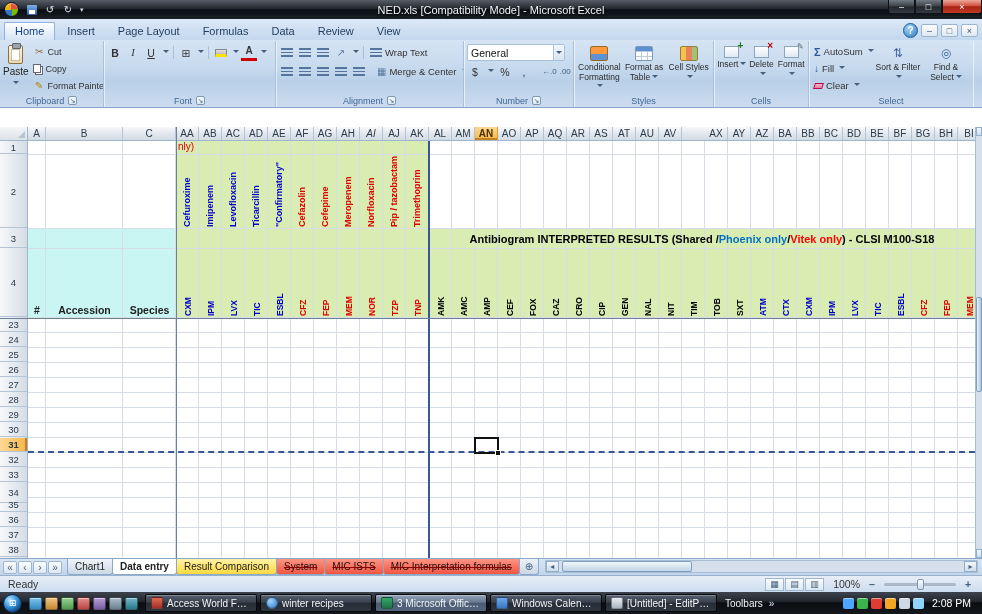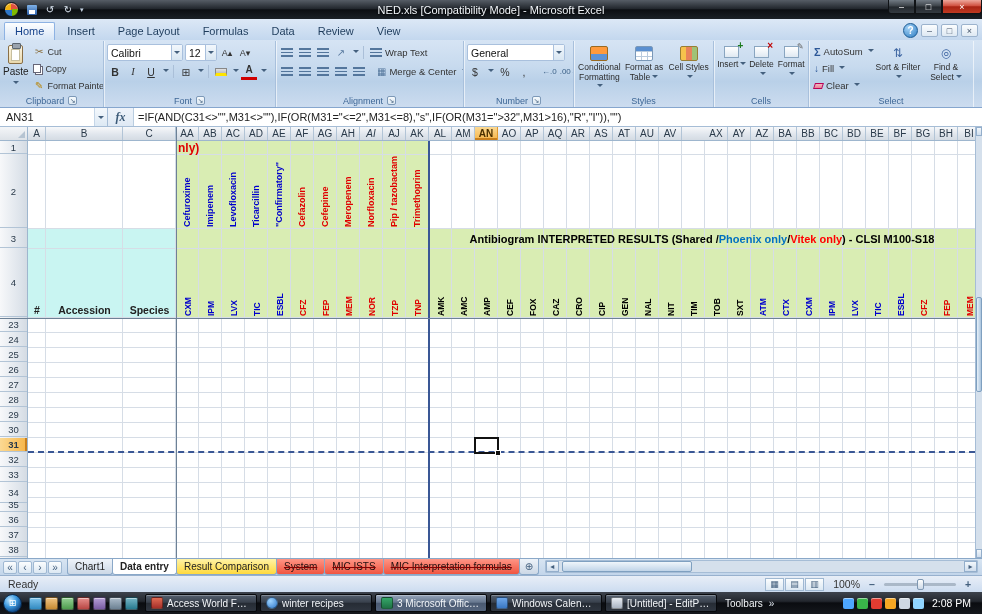--- a/index.html
+++ b/index.html
@@ -104,21 +104,21 @@
 .gl-v{position:absolute;top:0;width:1px;height:417px;background:#d6dde6;z-index:1}
 .gl-h{position:absolute;left:0;height:1px;width:947px;background:#d6dde6;z-index:1}
 .fill{position:absolute}
 .fill.green{background:#d9edb3}
 .fill.cyan{background:#c9f5f2}
 .vtext{position:absolute;height:10px;line-height:10px;font-size:9px;font-weight:bold;white-space:nowrap;transform-origin:0 0;transform:rotate(-90deg);z-index:2}
 .vtext.code{font-size:8.5px}
 .banner{position:absolute;left:401px;top:88px;width:546px;height:20px;display:flex;align-items:center;justify-content:center;font-weight:bold;font-size:11px;white-space:nowrap;z-index:2}
 .sdetails{position:absolute;left:0;top:88px;width:148px;height:20px;display:flex;align-items:center;justify-content:center;font-weight:bold;font-size:11px;z-index:2}
 .r4l{position:absolute;top:159px;height:16px;display:flex;align-items:flex-end;justify-content:center;font-weight:bold;font-size:10.5px;z-index:2}
-.r1t{position:absolute;left:150px;top:0;font-weight:bold;font-size:12px;color:#e00000;z-index:2}
+.r1t{position:absolute;left:150px;top:0;font-weight:normal;font-size:10px;color:#e00000;z-index:2}
 .selcell{position:absolute;left:446px;top:296px;width:25px;height:17px;border:2px solid #111;z-index:5}
 .selcell::after{content:"";position:absolute;right:-4px;bottom:-4px;width:4px;height:4px;background:#111;border:1px solid #fff}
 .fz-v{position:absolute;left:176px;top:0;width:1px;height:431px;background:#6d8196;z-index:6}
 .fz-h{position:absolute;left:0;top:191px;width:975px;height:1px;background:#6d8196;z-index:6}
 .pb-v{position:absolute;left:400px;top:0;width:2px;height:417px;background:#3a5795;z-index:3}
 .pb-h{position:absolute;left:0;top:310px;width:947px;height:0;border-top:2px dashed #3a5795;z-index:3}
 
 
 .vscroll{position:absolute;top:127px;right:0;width:7px;height:431px;background:#d5e0ec;border-left:1px solid #a6bdd6}
 .vsa{position:absolute;left:0;right:0;height:9px;background:linear-gradient(#f2f7fb,#cfdded);border:1px solid #93aecb}
@@ -236,32 +236,20 @@
         </div>
       </div>
       <div class="rg-label">
           <span>Clipboard</span>
           <span class="launcher"></span>
         </div>
     </div>
 
     <div class="rg" style="width:172px">
       <div class="frow">
-        <div class="combo fname">
-            <span>Calibri</span>
-            <span class="cdd"></span>
-          </div>
-        <div class="combo fsize">
-            <span>12</span>
-            <span class="cdd"></span>
-          </div>
-        <span class="fbtn" style="font-size:9px">A▴</span>
-        <span class="fbtn" style="font-size:9px">A▾</span>
-      </div>
-      <div class="frow">
         <span class="fbtn b">B</span>
         <span class="fbtn i">I</span>
         <span class="fbtn u">U</span>
           <span class="ddi"></span>
         <span class="vsep"></span>
         <span class="fbtn">⊞</span>
           <span class="ddi"></span>
         <span class="vsep"></span>
         <span class="fbtn">
             <span class="fillico"></span>
@@ -413,26 +401,20 @@
           <span class="gico">◎</span>
           <span><span>Find &amp; Select</span><span class="ddi"></span></span>
         </div>
       </div>
       <div class="rg-label">
           <span>Select</span>
         </div>
     </div>
   </div>
 
-  <div class="fbar">
-    <div class="namebox">AN31</div>
-    <div class="nb-dd"></div>
-    <div class="fx">fx</div>
-    <div class="finput">=IF(AND(C31&lt;&gt;"",M31&lt;&gt;""),IF(OR(M31="&lt;=2",M31&lt;=8),"s",IF(OR(M31="&gt;32",M31&gt;16),"R","I")),"")</div>
-  </div>
 
   <div class="sheet">
     <div class="corner"></div>
     <div class="colheads">
         <div class="colh" style="left: 0px; width: 18px;">A</div>
         <div class="colh" style="left: 18px; width: 77px;">B</div>
         <div class="colh" style="left: 95px; width: 53px;">C</div>
         <div class="colh" style="left: 148px; width: 23px;">AA</div>
         <div class="colh" style="left: 171px; width: 23px;">AB</div>
         <div class="colh" style="left: 194px; width: 23px;">AC</div>

